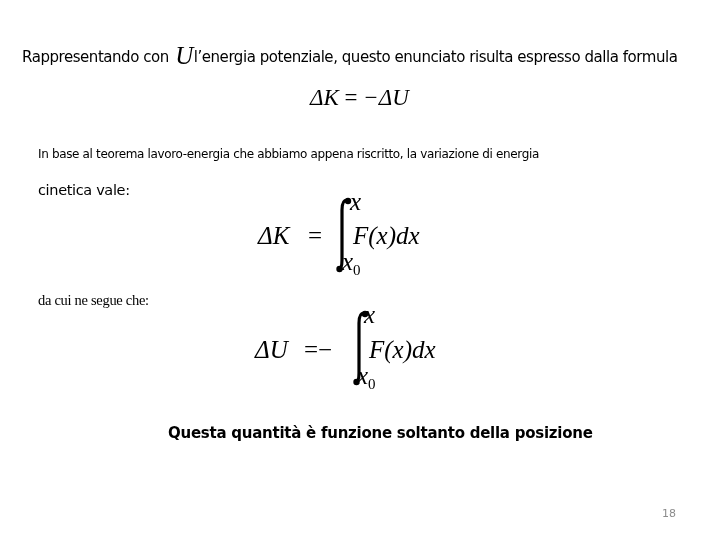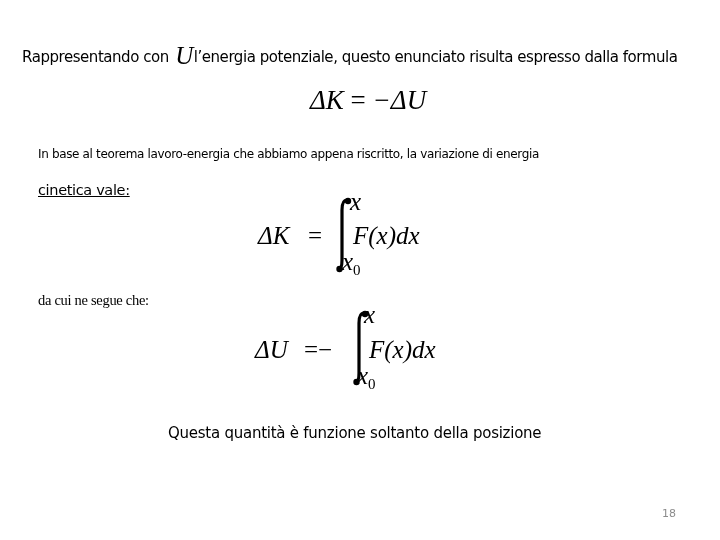--- a/index.html
+++ b/index.html
@@ -4,35 +4,35 @@
   <style>
     html, body { margin: 0; padding: 0; background: #ffffff; }
     body { width: 720px; height: 540px; position: relative; overflow: hidden; color: #000; }
     .sans { font-family: "DejaVu Sans", "Liberation Sans", sans-serif; }
     .serif { font-family: "Liberation Serif", "DejaVu Serif", serif; }
     .abs { position: absolute; white-space: nowrap; }
 
     .intro { left: 22px; top: 42px; font-size: 15px; letter-spacing: -0.45px; }
     .intro .uvar { font-family: "Liberation Serif", serif; font-style: italic; font-size: 25px; vertical-align: -2px; margin: 0 1px 0 2px; }
 
-    .eq1 { left: 310px; top: 85px; font-size: 27px; }
+    .eq1 { left: 310px; top: 85px; font-size: 23px; }
     .it { font-style: italic; }
 
     .para1 { left: 38px; top: 147px; font-size: 12px; letter-spacing: -0.35px; }
-    .para2 { left: 38px; top: 182px; font-size: 14.5px; letter-spacing: -0.35px; text-decoration: underline; }
+    .para2 { left: 38px; top: 182px; font-size: 14.5px; letter-spacing: -0.35px; }
 
     .lhs { font-size: 25px; }
     .int-sign { position: absolute; }
     .int-sign svg { display: block; }
     .upper, .lower, .integrand { position: absolute; font-size: 25px; white-space: nowrap; }
     .lower sub { font-size: 15px; font-style: normal; vertical-align: -5px; }
 
     .para3 { left: 38px; top: 292px; font-size: 14.5px; letter-spacing: -0.3px; font-family: Liberation Serif, serif; }
 
-    .conclusion { left: 168px; top: 424px; font-size: 15px; font-weight: normal; letter-spacing: -0.25px; }
+    .conclusion { left: 168px; top: 424px; font-size: 15px; font-weight: bold; letter-spacing: -0.25px; }
 
     .pagenum { left: 662px; top: 507px; font-size: 11px; color: #8c8c8c; }
   </style>
 </head>
 <body>
 
 <div class="abs sans intro"><span>Rappresentando con </span><span class="uvar">U</span><span>l’energia potenziale, questo enunciato  risulta  espresso dalla formula</span></div>
 
 <div class="abs serif eq1">
   <span class="it">ΔK</span>

